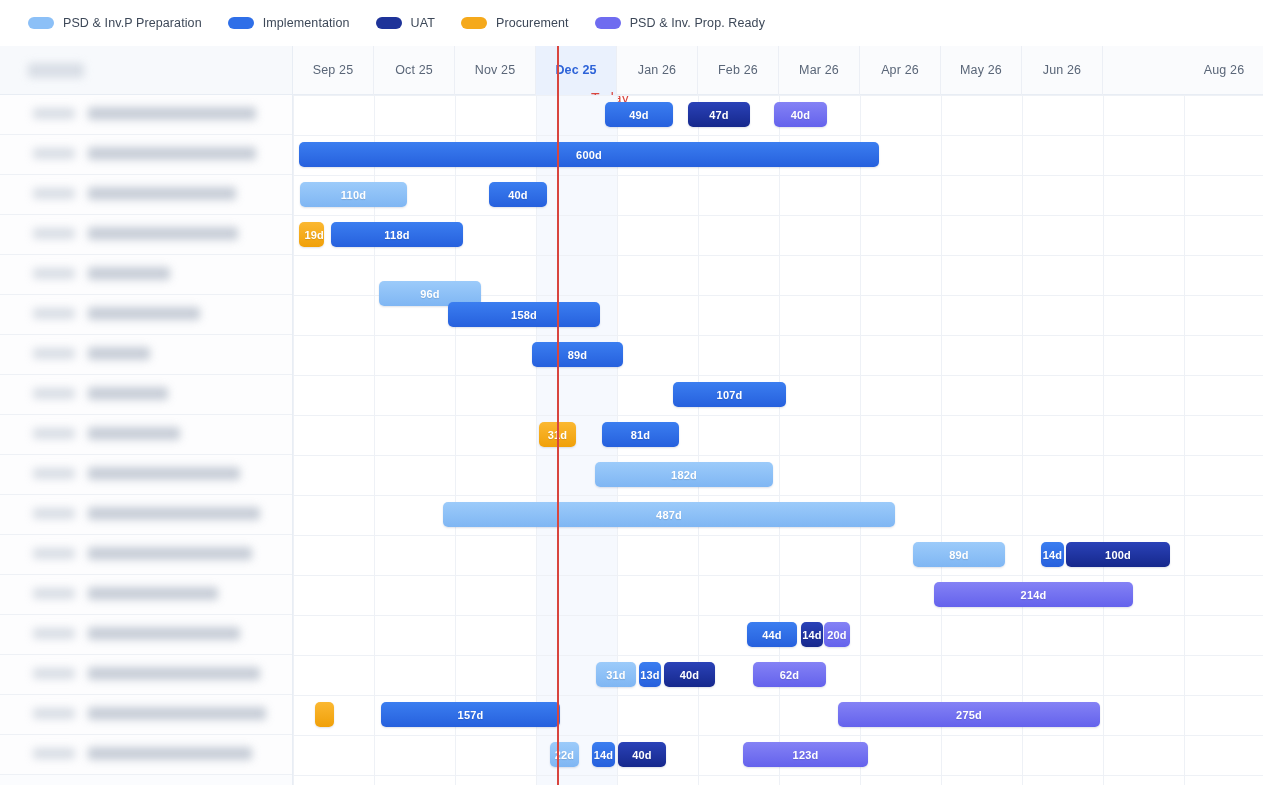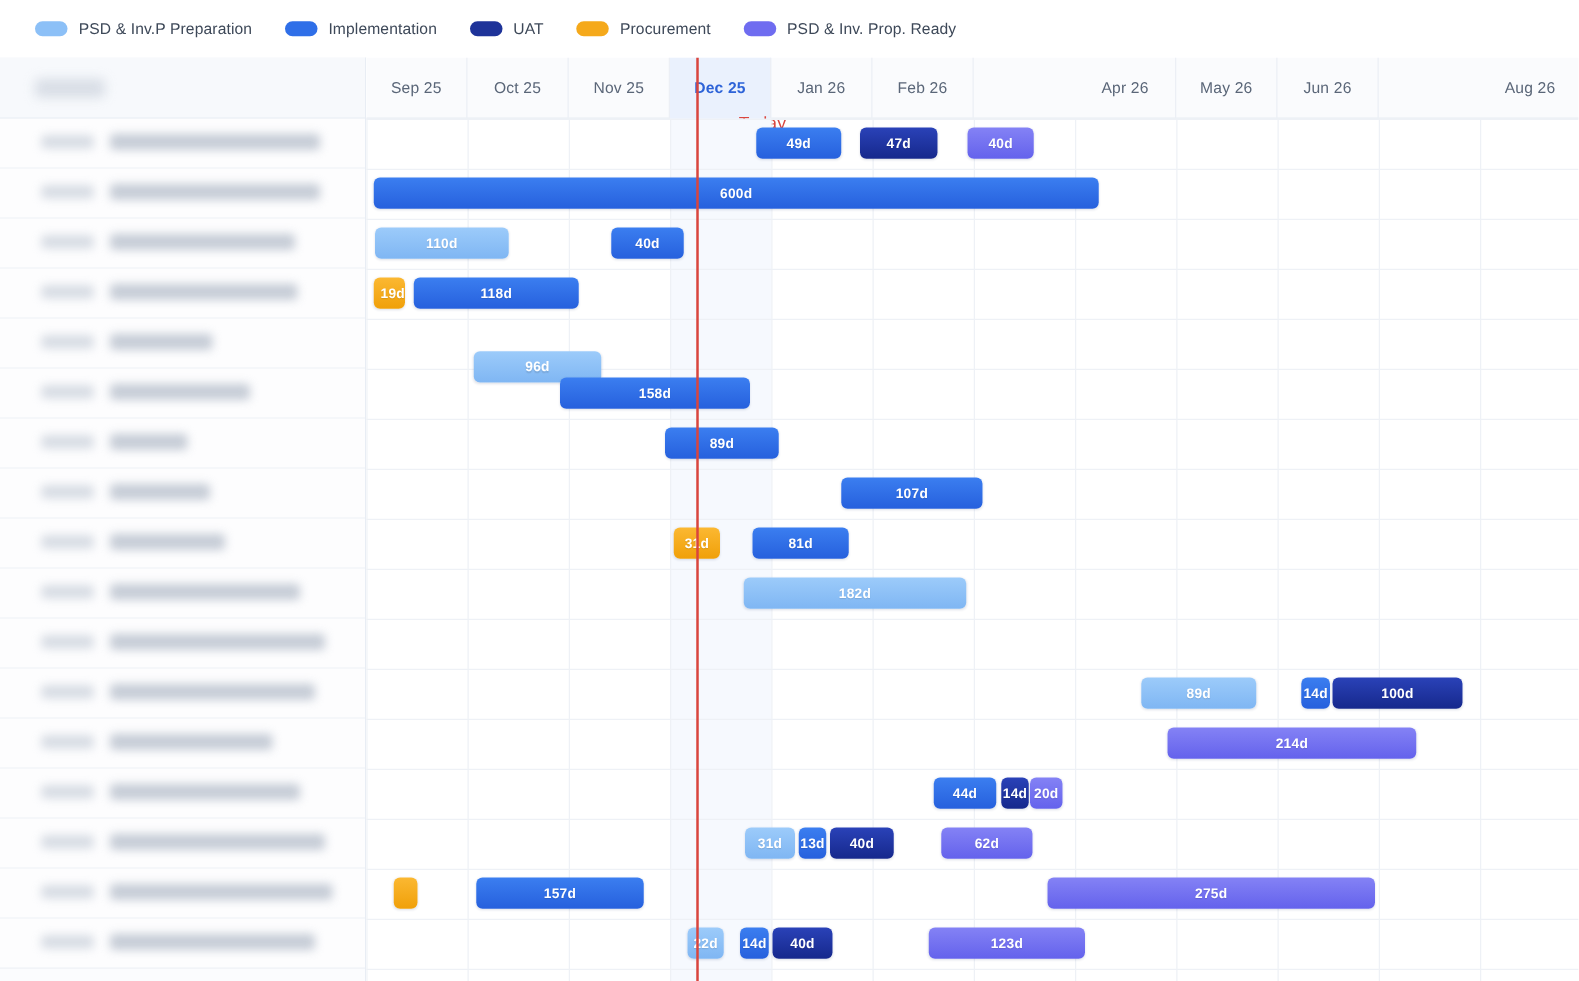--- a/index.html
+++ b/index.html
@@ -309,20 +309,23 @@
           </div>
           <div class="month-cell is-today-col" style="left: 243px; width: 81px;">
             <span class="month-label">Dec 25</span>
             <span class="today-label" style="left: 7px;">Today</span>
           </div>
           <div class="month-cell" style="left: 324px; width: 81px;">
             <span class="month-label">Jan 26</span>
           </div>
           <div class="month-cell" style="left: 405px; width: 81px;">
             <span class="month-label">Feb 26</span>
+          </div>
+          <div class="month-cell" style="left: 486px; width: 81px;">
+            <span class="month-label">Mar 26</span>
           </div>
           <div class="month-cell" style="left: 567px; width: 81px;">
             <span class="month-label">Apr 26</span>
           </div>
           <div class="month-cell" style="left: 648px; width: 81px;">
             <span class="month-label">May 26</span>
           </div>
           <div class="month-cell" style="left: 729px; width: 81px; text-align: right;">
             <span class="month-label">Jun 26</span>
           </div>
@@ -400,20 +403,23 @@
           </div>
           <div class="bar" style="left: 246px; width: 37px; top: 327px; background: linear-gradient(rgb(251, 184, 50) 0%, rgb(240, 160, 9) 100%);">
             <span class="bar-label">31d</span>
           </div>
           <div class="bar" style="left: 309px; width: 77px; top: 327px; background: linear-gradient(rgb(59, 126, 240) 0%, rgb(38, 96, 221) 100%);">
             <span class="bar-label">81d</span>
           </div>
           <div class="bar" style="left: 302px; width: 178px; top: 367px; background: linear-gradient(rgb(156, 203, 250) 0%, rgb(127, 182, 243) 100%);">
             <span class="bar-label">182d</span>
           </div>
+          <div class="bar" style="left: 150px; width: 452px; top: 407px; background: linear-gradient(rgb(156, 203, 250) 0%, rgb(127, 182, 243) 100%);">
+            <span class="bar-label">487d</span>
+          </div>
           <div class="bar" style="left: 620px; width: 92px; top: 447px; background: linear-gradient(rgb(156, 203, 250) 0%, rgb(127, 182, 243) 100%);">
             <span class="bar-label">89d</span>
           </div>
           <div class="bar" style="left: 748px; width: 23px; top: 447px; background: linear-gradient(rgb(59, 126, 240) 0%, rgb(38, 96, 221) 100%);">
             <span class="bar-label">14d</span>
           </div>
           <div class="bar" style="left: 773px; width: 104px; top: 447px; background: linear-gradient(rgb(42, 66, 184) 0%, rgb(22, 40, 140) 100%);">
             <span class="bar-label">100d</span>
           </div>
           <div class="bar" style="left: 641px; width: 199px; top: 487px; background: linear-gradient(rgb(132, 130, 245) 0%, rgb(100, 98, 236) 100%);">
@@ -434,21 +440,21 @@
           <div class="bar" style="left: 346px; width: 22px; top: 567px; background: linear-gradient(rgb(59, 126, 240) 0%, rgb(38, 96, 221) 100%);">
             <span class="bar-label">13d</span>
           </div>
           <div class="bar" style="left: 371px; width: 51px; top: 567px; background: linear-gradient(rgb(42, 66, 184) 0%, rgb(22, 40, 140) 100%);">
             <span class="bar-label">40d</span>
           </div>
           <div class="bar" style="left: 460px; width: 73px; top: 567px; background: linear-gradient(rgb(132, 130, 245) 0%, rgb(100, 98, 236) 100%);">
             <span class="bar-label">62d</span>
           </div>
           <div class="bar" style="left: 22px; width: 19px; top: 607px; background: linear-gradient(rgb(251, 184, 50) 0%, rgb(240, 160, 9) 100%);"></div>
-          <div class="bar" style="left: 88px; width: 134px; top: 607px; background: linear-gradient(rgb(59, 126, 240) 0%, rgb(38, 96, 221) 100%);">
+          <div class="bar" style="left: 88px; width: 179px; top: 607px; background: linear-gradient(rgb(59, 126, 240) 0%, rgb(38, 96, 221) 100%);">
             <span class="bar-label">157d</span>
           </div>
           <div class="bar" style="left: 545px; width: 262px; top: 607px; background: linear-gradient(rgb(132, 130, 245) 0%, rgb(100, 98, 236) 100%); text-align: center;">
             <span class="bar-label">275d</span>
           </div>
           <div class="bar" style="left: 257px; width: 29px; top: 647px; background: linear-gradient(rgb(156, 203, 250) 0%, rgb(127, 182, 243) 100%);">
             <span class="bar-label">22d</span>
           </div>
           <div class="bar" style="left: 299px; width: 23px; top: 647px; background: linear-gradient(rgb(59, 126, 240) 0%, rgb(38, 96, 221) 100%);">
             <span class="bar-label">14d</span>

